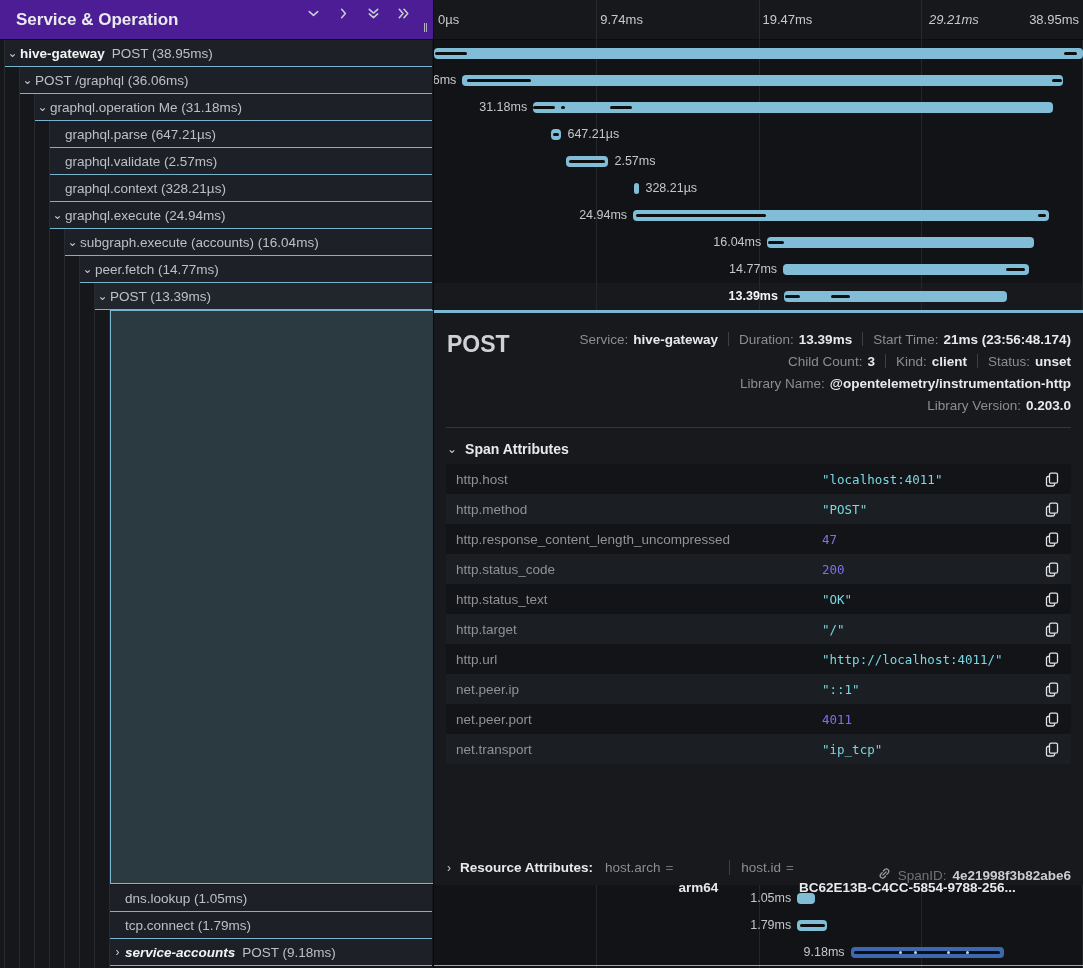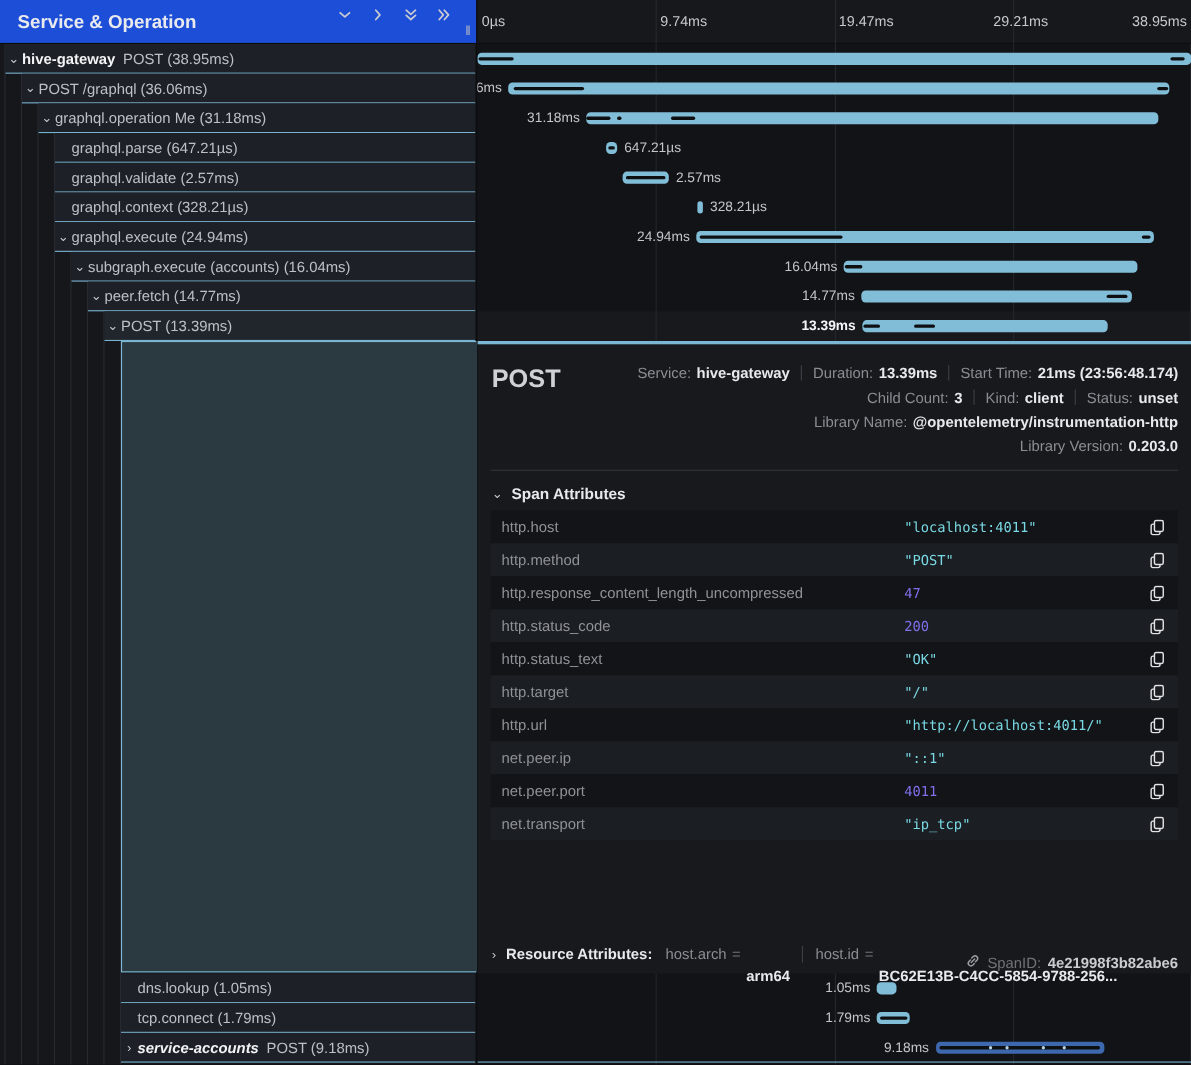--- a/index.html
+++ b/index.html
@@ -2,21 +2,21 @@
 <html><head>
 <meta charset="utf-8">
 <style>
   html,body{margin:0;padding:0;background:#0e0f11;}
   *{box-sizing:border-box;}
   .app{position:relative;width:1083px;height:968px;overflow:hidden;
        font-family:"Liberation Sans",sans-serif;color:#c3c6cb;background:#121316;}
 
   
   .left-pane{position:absolute;left:0;top:0;width:434px;height:968px;background:#15171a;border-right:1px solid #0a0b0d;overflow:hidden;}
-  .lp-header{position:absolute;left:0;top:0;width:100%;height:40px;background:#1d4ed8;border-bottom:1px solid #0b0c0e;}
+  .lp-header{position:absolute;left:0;top:0;width:100%;height:40px;background:#4c1d95;border-bottom:1px solid #0b0c0e;}
   .lp-title{position:absolute;left:16px;top:0;line-height:40px;font-size:17px;font-weight:bold;color:#e9eaed;}
   .lp-icons{position:absolute;right:22px;top:6px;display:flex;gap:15px;align-items:center;color:#c9cbd1;}
   .lp-icons svg{display:block;cursor:pointer;}
   .grabber{position:absolute;right:4px;top:21px;font-size:12px;color:#b8bbc1;letter-spacing:1px;cursor:col-resize;}
   .guide{position:absolute;top:40px;bottom:0;width:1px;background:#272b31;}
   .trow{position:absolute;height:27px;right:1px;background:#1d2127;border-bottom:1px solid #79b2cf;
         display:flex;align-items:center;font-size:13.5px;color:#bcc0c6;cursor:pointer;white-space:nowrap;overflow:hidden;}
   .trow.sel{background:#20262c;}
   .exp{width:15px;flex:0 0 15px;text-align:center;color:#c6c9ce;font-size:12px;line-height:27px;}
   .svc{font-weight:bold;color:#f2f3f5;margin-right:7px;}
@@ -264,21 +264,21 @@
           <span class="blabel" style="left: 416.56px; transform: translateX(calc(-100% - 6px));">9.18ms</span>
         </div>
       </div>
     <div class="tl-header">
         <div id="tick-labels">
           <span class="tick" style="left: 4px;">0µs</span>
           <span class="tick" style="left: 166.25px;">9.74ms</span>
           <div class="hsep" style="left: 162.25px;"></div>
           <span class="tick" style="left: 328.5px;">19.47ms</span>
           <div class="hsep" style="left: 324.5px;"></div>
-          <span class="tick" style="left: 469px;">29.21ms</span>
+          <span class="tick" style="left: 495px; font-style: italic;">29.21ms</span>
           <div class="hsep" style="left: 486.75px;"></div>
           <span class="tick" style="right: 4px;">38.95ms</span>
         </div>
       </div>
 
     <div class="detail-panel">
       <div class="dp-title">POST</div>
       <div class="meta">
         <div class="meta-line">
           <span class="ml">Service:</span>

